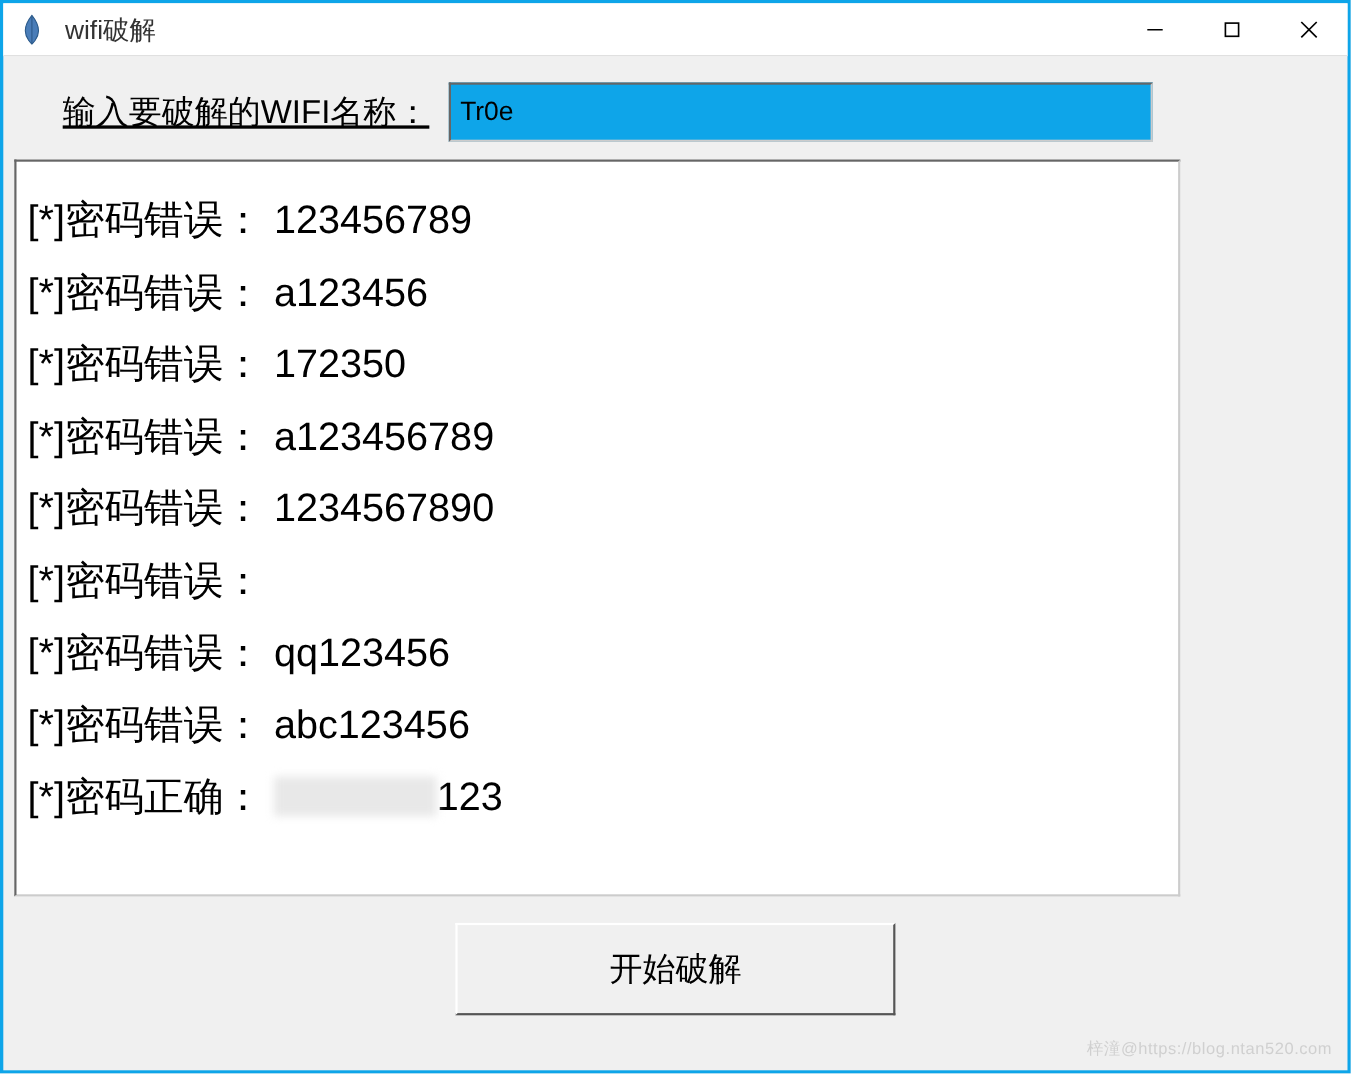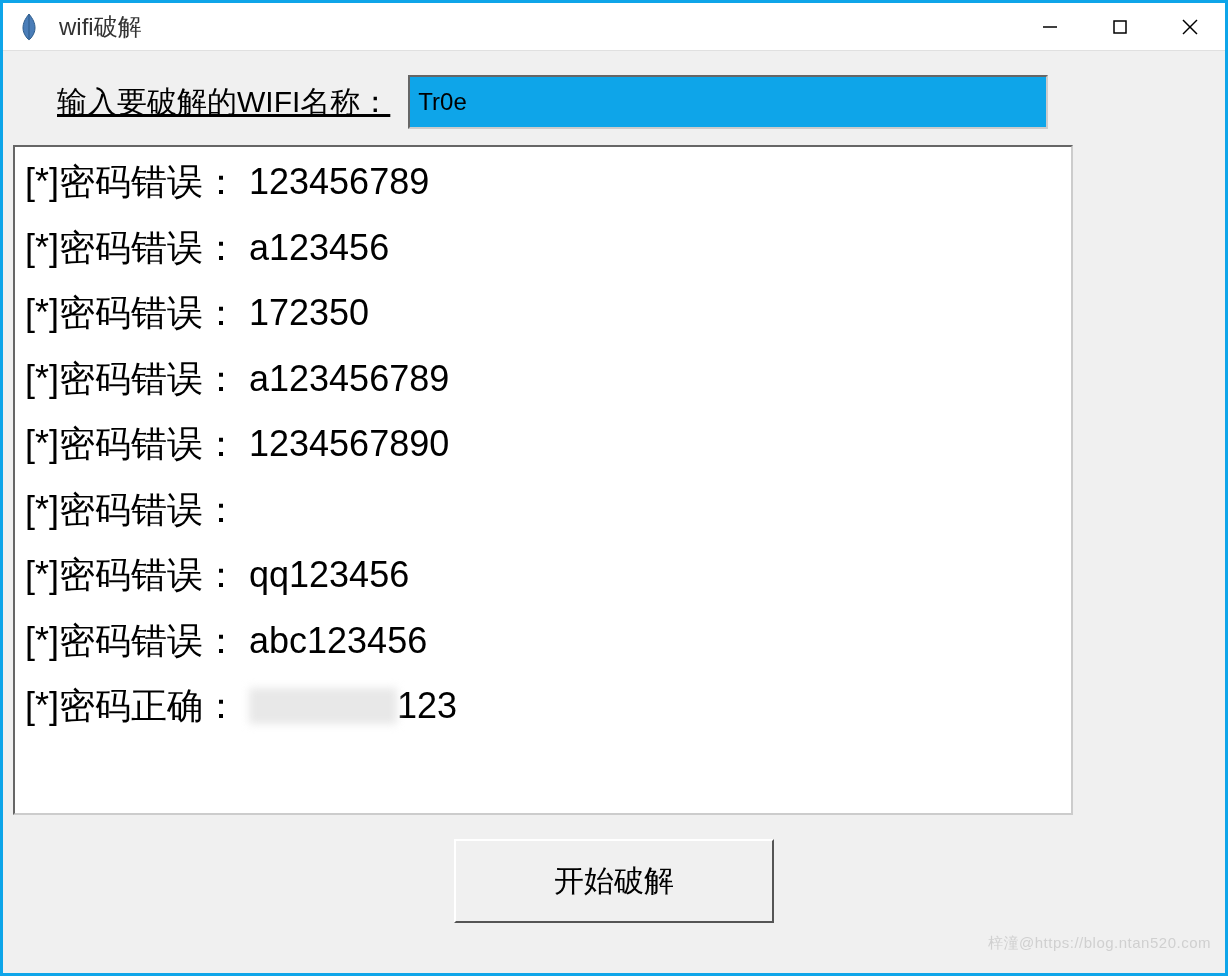--- a/index.html
+++ b/index.html
@@ -96,21 +96,21 @@
     }
     .output-box {
       background: #fff;
       border: 2px solid #888;
       border-top-color: #666;
       border-left-color: #666;
       border-right-color: #ccc;
       border-bottom-color: #ccc;
       width: 1060px;
       height: 670px;
-      padding: 2px 10px;
+      padding: 20px 10px;
       margin-left: -2px;
       margin-top: 4px;
       overflow: hidden;
     }
     .log-line {
       font-size: 36px;
       color: #000;
       line-height: 1.82;
       white-space: nowrap;
       display: flex;
@@ -125,35 +125,35 @@
       background: #e8e8e8;
       filter: blur(4px);
       vertical-align: middle;
     }
     .button-row {
       display: flex;
       justify-content: center;
       margin-top: 24px;
     }
     .start-btn {
-      width: 320px;
+      width: 400px;
       height: 84px;
       font-size: 30px;
       background: #f0f0f0;
       border: 2px solid #888;
       border-top-color: #fff;
       border-left-color: #fff;
       border-right-color: #555;
       border-bottom-color: #555;
       cursor: default;
       font-family: inherit;
     }
     .watermark {
       position: absolute;
-      bottom: 20px;
+      bottom: 10px;
       right: 14px;
       font-size: 15px;
       color: #d0d0d0;
       letter-spacing: 0.5px;
       text-align: right;
     }
   </style>
 </head>
 <body>
 

